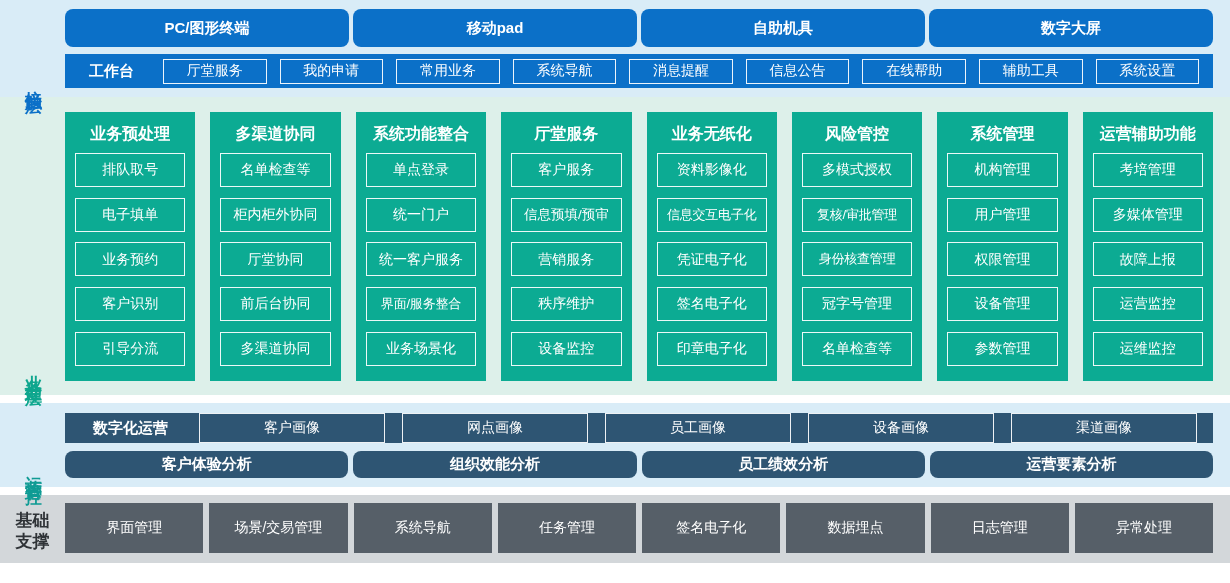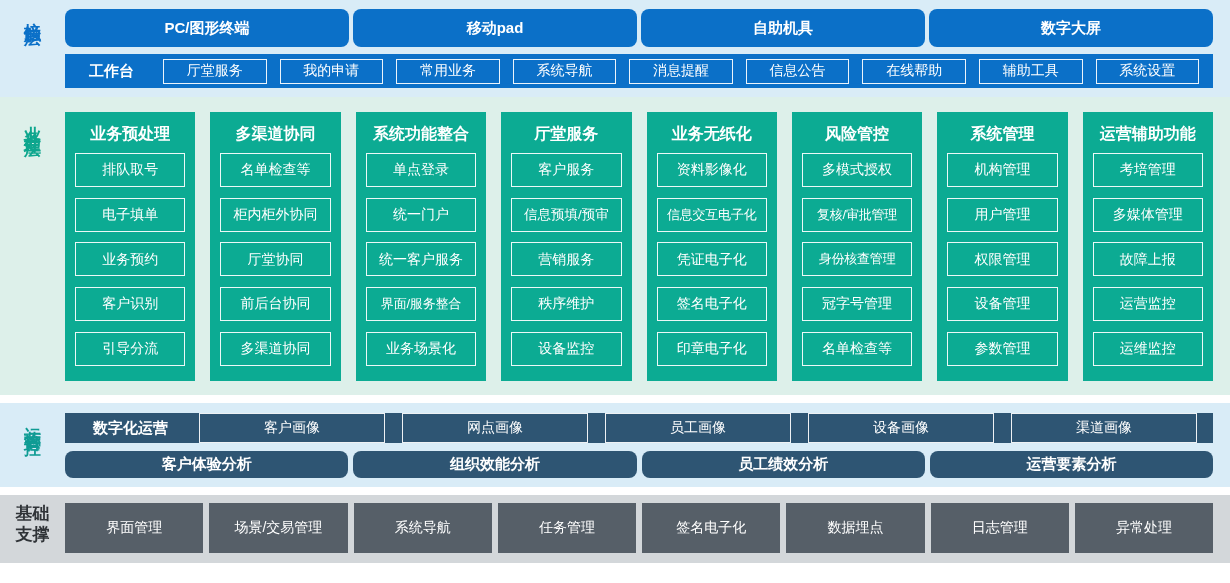--- a/index.html
+++ b/index.html
@@ -14,21 +14,21 @@
     --green-label:#0ea68e;
     --teal-label:#0f9b94;
     --white-line:rgba(255,255,255,.92);
   }
   *{margin:0;padding:0;box-sizing:border-box;}
   html,body{background:#fff;}
   body{font-family:"Liberation Sans","DejaVu Sans",sans-serif;}
   .page{width:1230px;height:583px;background:#fff;overflow:hidden;}
 
   .sec{display:flex;width:100%;}
-  .gutter{flex:0 0 65px;display:flex;align-items:flex-start;justify-content:center;}
+  .gutter{flex:0 0 65px;display:flex;align-items:flex-end;justify-content:center;font-family:Liberation Mono, monospace;}
   .content{flex:1;display:flex;flex-direction:column;margin-right:17px;}
 
   .vlabel{writing-mode:vertical-rl;text-orientation:upright;font-weight:bold;
           font-size:17px;letter-spacing:4px;line-height:1;}
   .vlabel.blue{color:var(--blue);}
   .vlabel.green{color:var(--green-label);}
   .vlabel.teal{color:var(--teal-label);}
 
   
   .sec-contact{height:97px;background:var(--light-blue);padding:9px 0 8px 0;}

